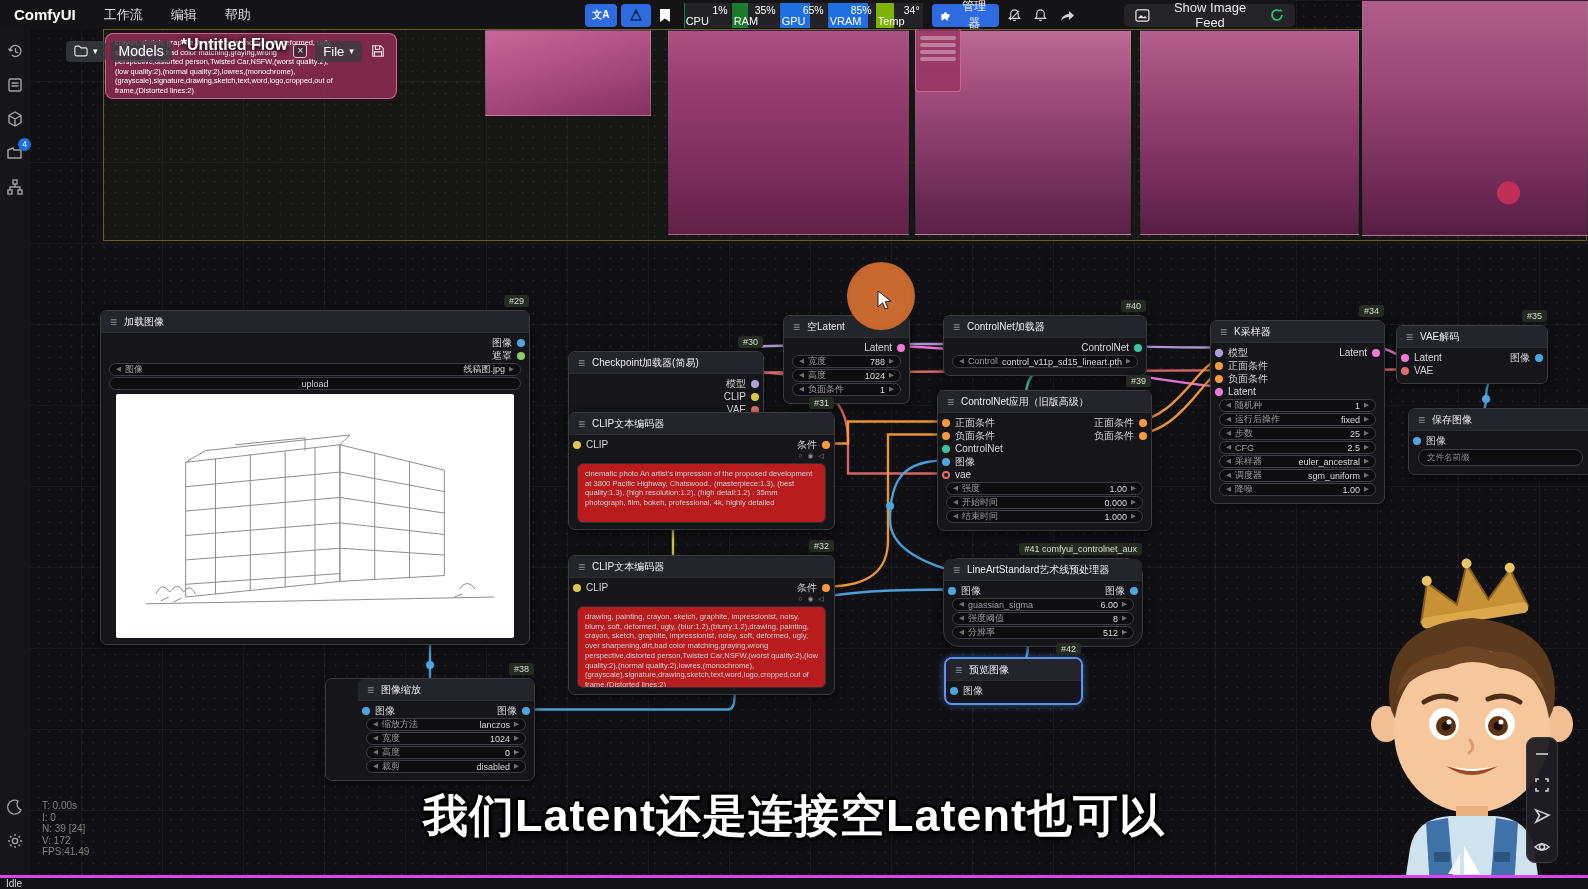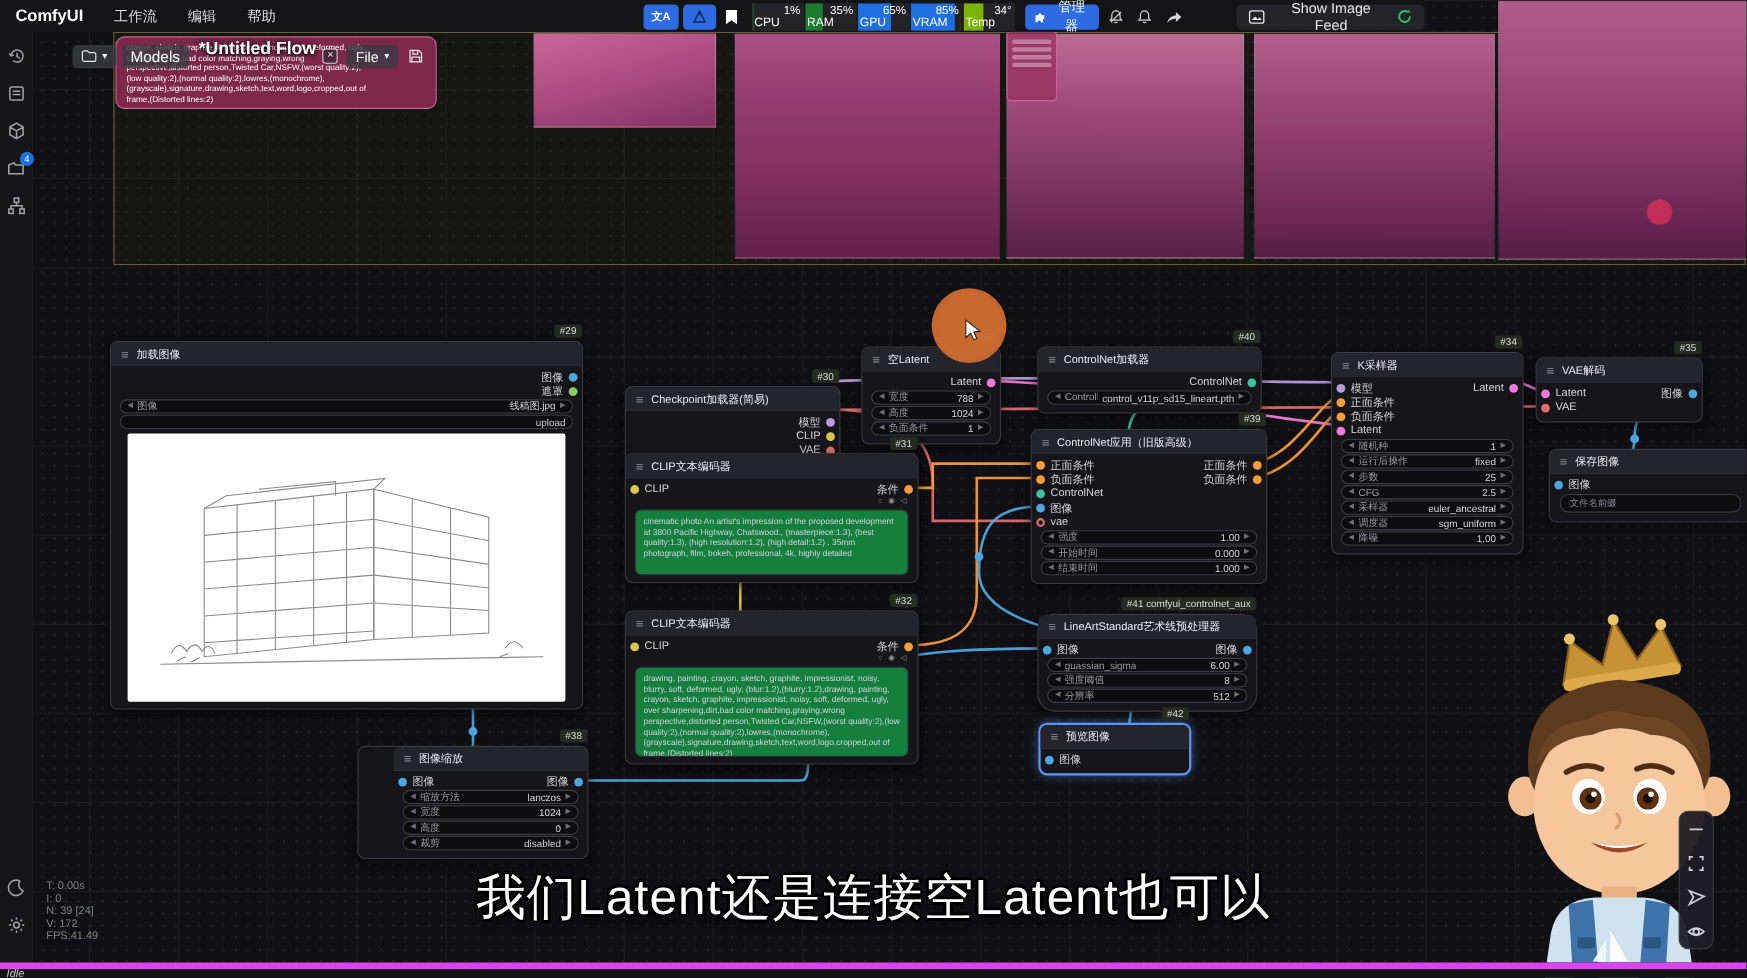--- a/index.html
+++ b/index.html
@@ -47,24 +47,24 @@
   .pside.right{margin-left:auto;}
   .pdot{width:8px;height:8px;border-radius:50%;flex:0 0 8px;}
   .pside .pdot{margin-left:4px;}
   .pside.right .pdot{margin-left:0;margin-right:4px;}
   .pdot.ring{background:transparent !important;border:2px solid;}
   .widget{height:13px;margin:1px 8px;display:flex;align-items:center;gap:4px;background:#0d0d10;
     border:1px solid #3c3c44;border-radius:7px;padding:0 6px;font-size:9px;}
   .warr{color:#6f6f77;font-size:6.5px;line-height:1;}
   .wlabel{color:#9b9ba3;white-space:nowrap;overflow:hidden;}
   .wvalue{margin-left:auto;color:#d8d8de;white-space:nowrap;}
-  .widget.btn{justify-content:flex-end;color:#cfcfd6;}
+  .widget.btn{justify-content:center;color:#cfcfd6;}
   .iconrow{height:10px;display:flex;justify-content:flex-end;gap:5px;padding:0 10px;}
   .wicon{color:#8f8f97;font-size:7px;line-height:10px;}
-  .ptext{margin:2px 8px 0;background:#15803d;border:1px solid #2e2e35;border-radius:6px;
+  .ptext{margin:2px 8px 0;background:#b91c1c;border:1px solid #2e2e35;border-radius:6px;
     color:#d2d2d9;font-size:7.6px;line-height:9.7px;padding:5px 7px;overflow:hidden;}
   .imgprev{margin:4px 15px 0;background:#fff;border-radius:2px;overflow:hidden;}
   .imgprev svg{display:block;width:100%;height:100%;}
   .fieldbox{height:17px;margin:2px 9px;background:#0d0d10;border:1px solid #3c3c44;border-radius:8px;
     display:flex;align-items:center;padding:0 8px;font-size:8.5px;color:#8a8a92;}
 
   
   #menubar{position:absolute;left:0;top:0;width:1295px;height:29px;background:#141417;
     display:flex;align-items:center;z-index:40;}
   .logo{color:#fff;font-weight:bold;font-size:15px;margin-left:14px;}
@@ -97,26 +97,26 @@
   .sbicon svg{stroke:#a0a0a8;fill:none;stroke-width:1.4;}
   .sbspacer{flex:1;}
   .sbbadge{position:absolute;right:-6px;top:-5px;background:#1d6fe0;color:#fff;font-size:8.5px;
     width:13px;height:13px;border-radius:50%;text-align:center;line-height:13px;}
 
   
   #cursorGlow{position:absolute;left:847px;top:262px;width:68px;height:68px;border-radius:50%;
     background:radial-gradient(circle, rgba(206,108,48,.97) 0 60%, rgba(201,98,44,.88) 100%);z-index:30;}
   #cursorArrow{position:absolute;left:876px;top:290px;z-index:31;}
   #subtitle{position:absolute;left:0;top:786px;width:1588px;text-align:center;z-index:36;
-    color:#fff;font-size:45px;font-weight:400;letter-spacing:1px;
+    color:#fff;font-size:45px;font-weight:700;letter-spacing:1px;
     text-shadow:-3px 0 #000,3px 0 #000,0 -3px #000,0 3px #000,-2px -2px #000,2px 2px #000,-2px 2px #000,2px -2px #000,0 5px 8px rgba(0,0,0,.8);}
   #stats{position:absolute;left:42px;top:800px;color:#80847f;font-size:10px;line-height:11.5px;z-index:20;}
   #stats span{display:block;}
   #statusbar{position:absolute;left:0;bottom:0;width:1588px;height:14px;background:#131316;
-    border-top:6px solid #d946ef;z-index:45;display:flex;align-items:center;font-style:italic;}
+    border-top:3px solid #d946ef;z-index:45;display:flex;align-items:center;}
   #statusbar span{color:#d4d4d8;font-size:10px;margin-left:6px;}
   #mascot{position:absolute;left:1352px;top:556px;width:240px;height:333px;z-index:34;}
   #rtools{position:absolute;left:1526px;top:737px;width:32px;height:126px;z-index:35;
     background:rgba(30,30,35,.95);border:1px solid #3a3a40;border-radius:9px;
     display:flex;flex-direction:column;align-items:center;justify-content:space-around;}
   #rtools svg{stroke:#cfcfd4;fill:none;stroke-width:1.6;}
 </style>
 </head>
 <body>
 

